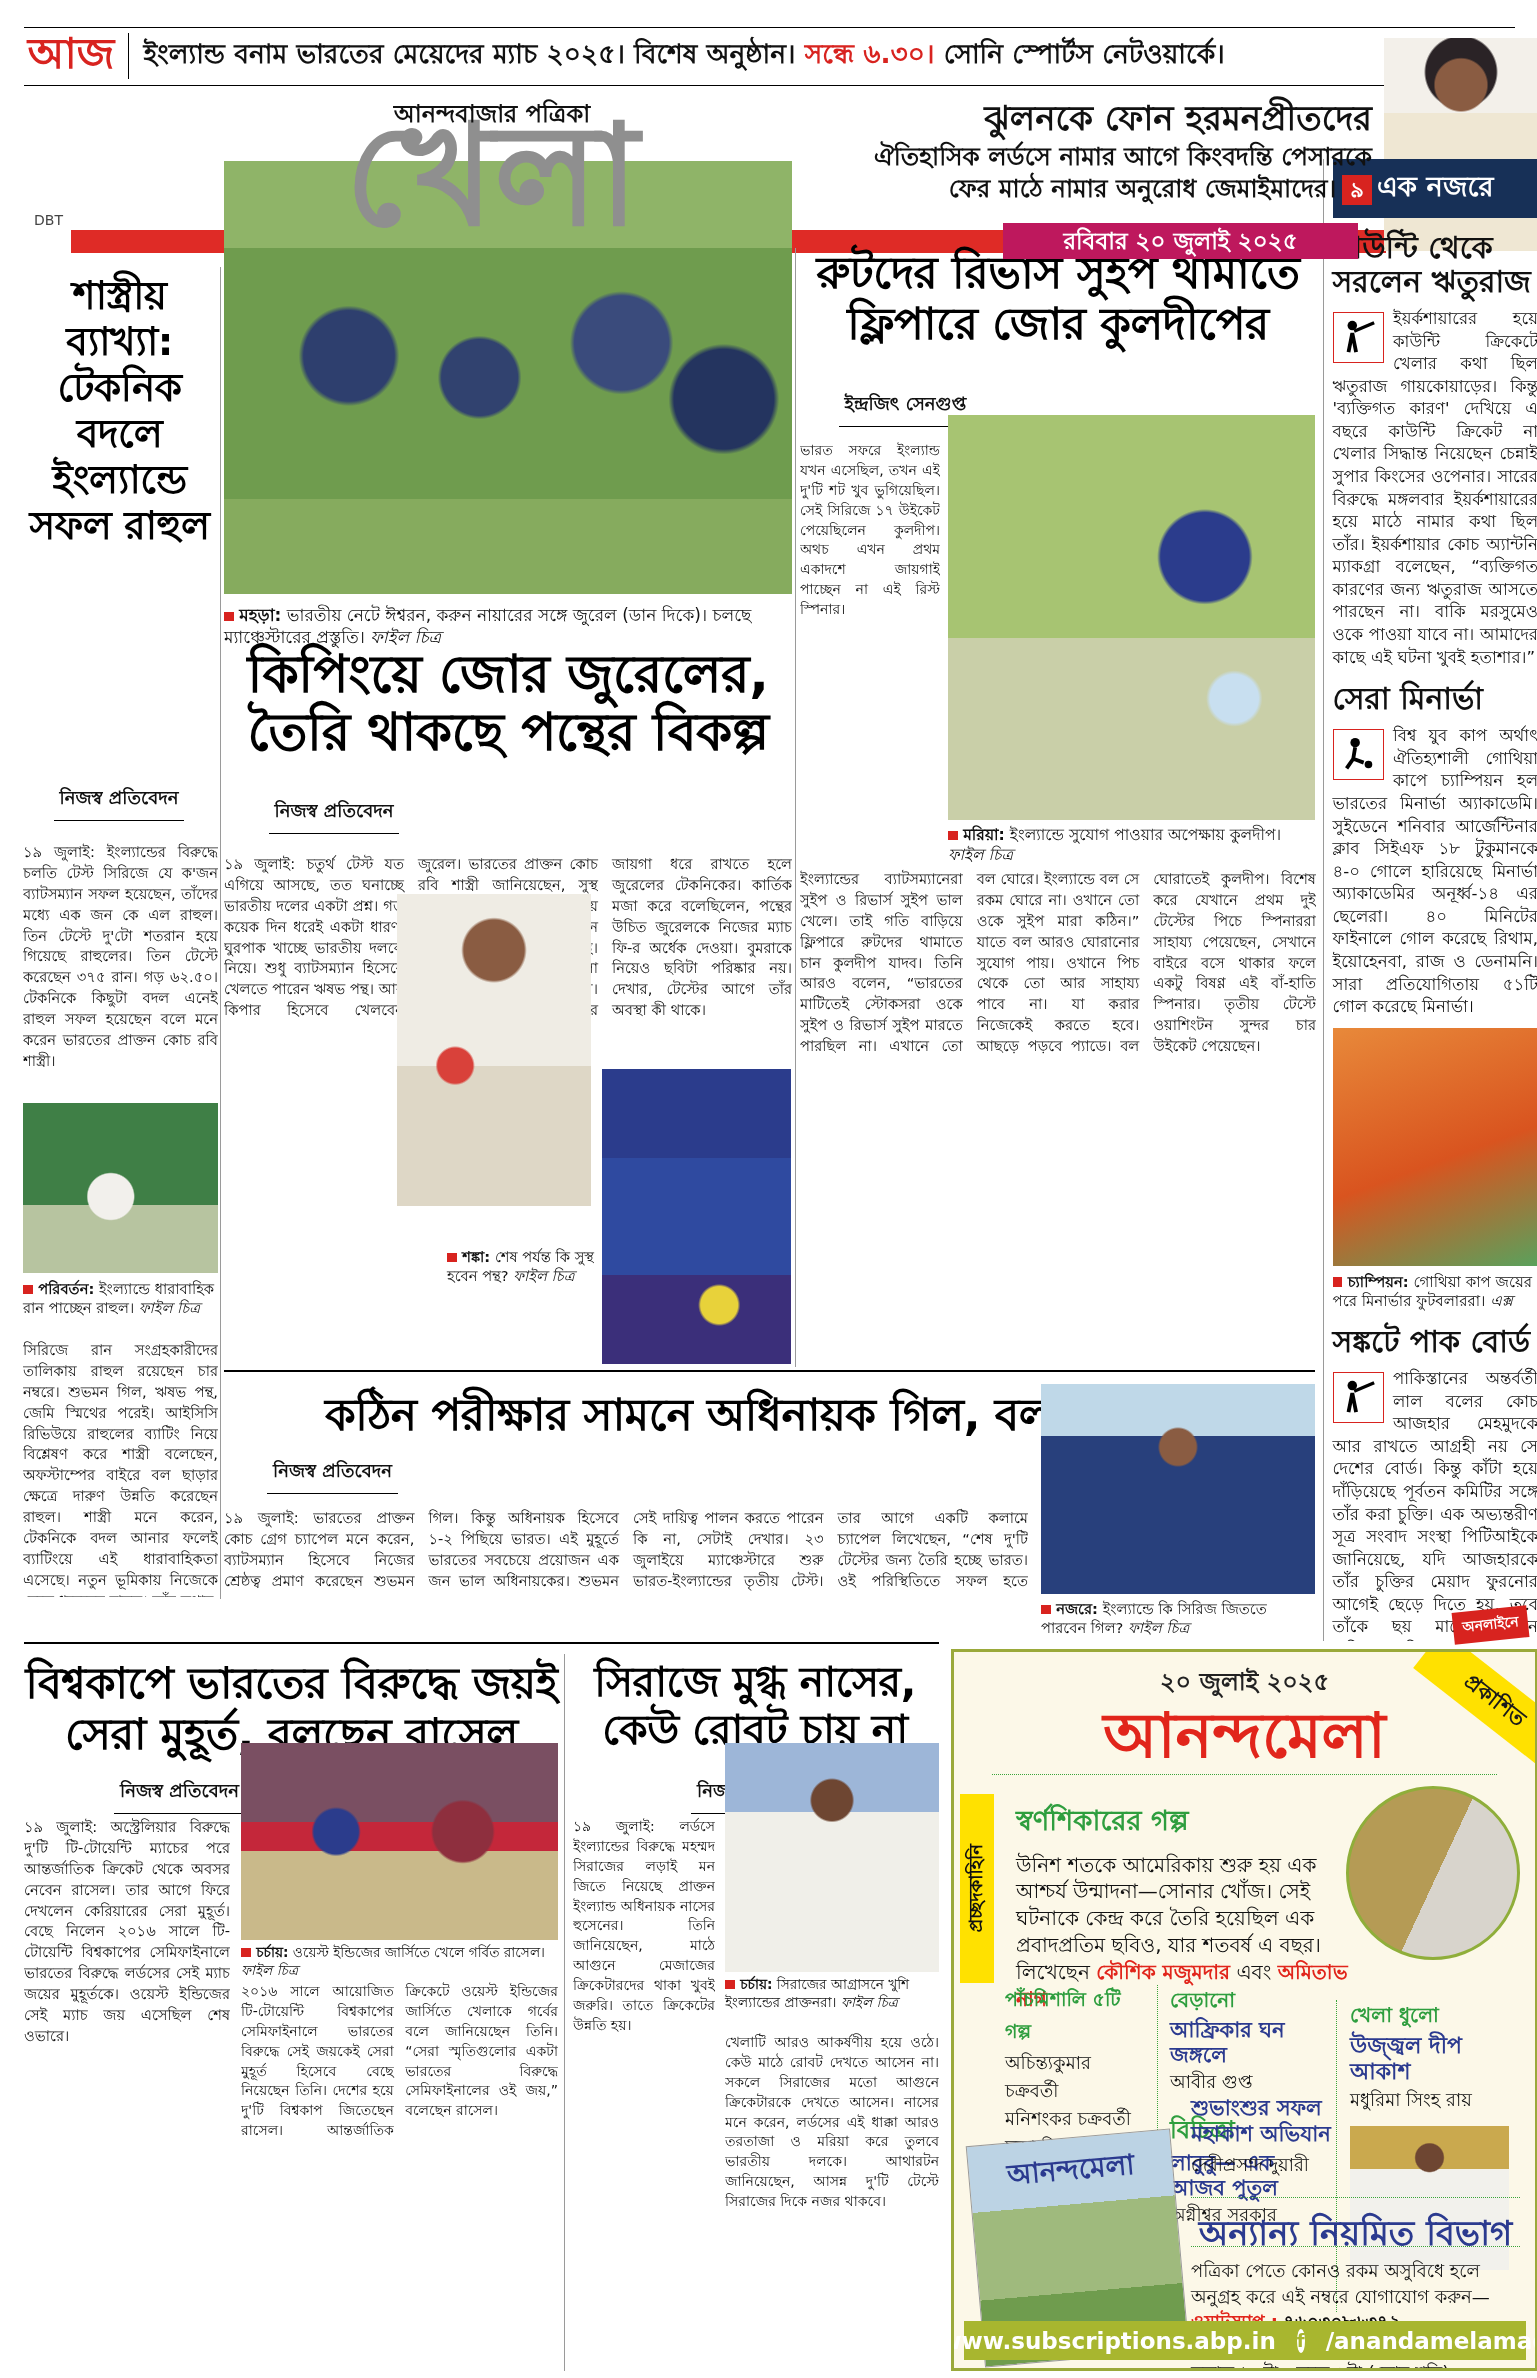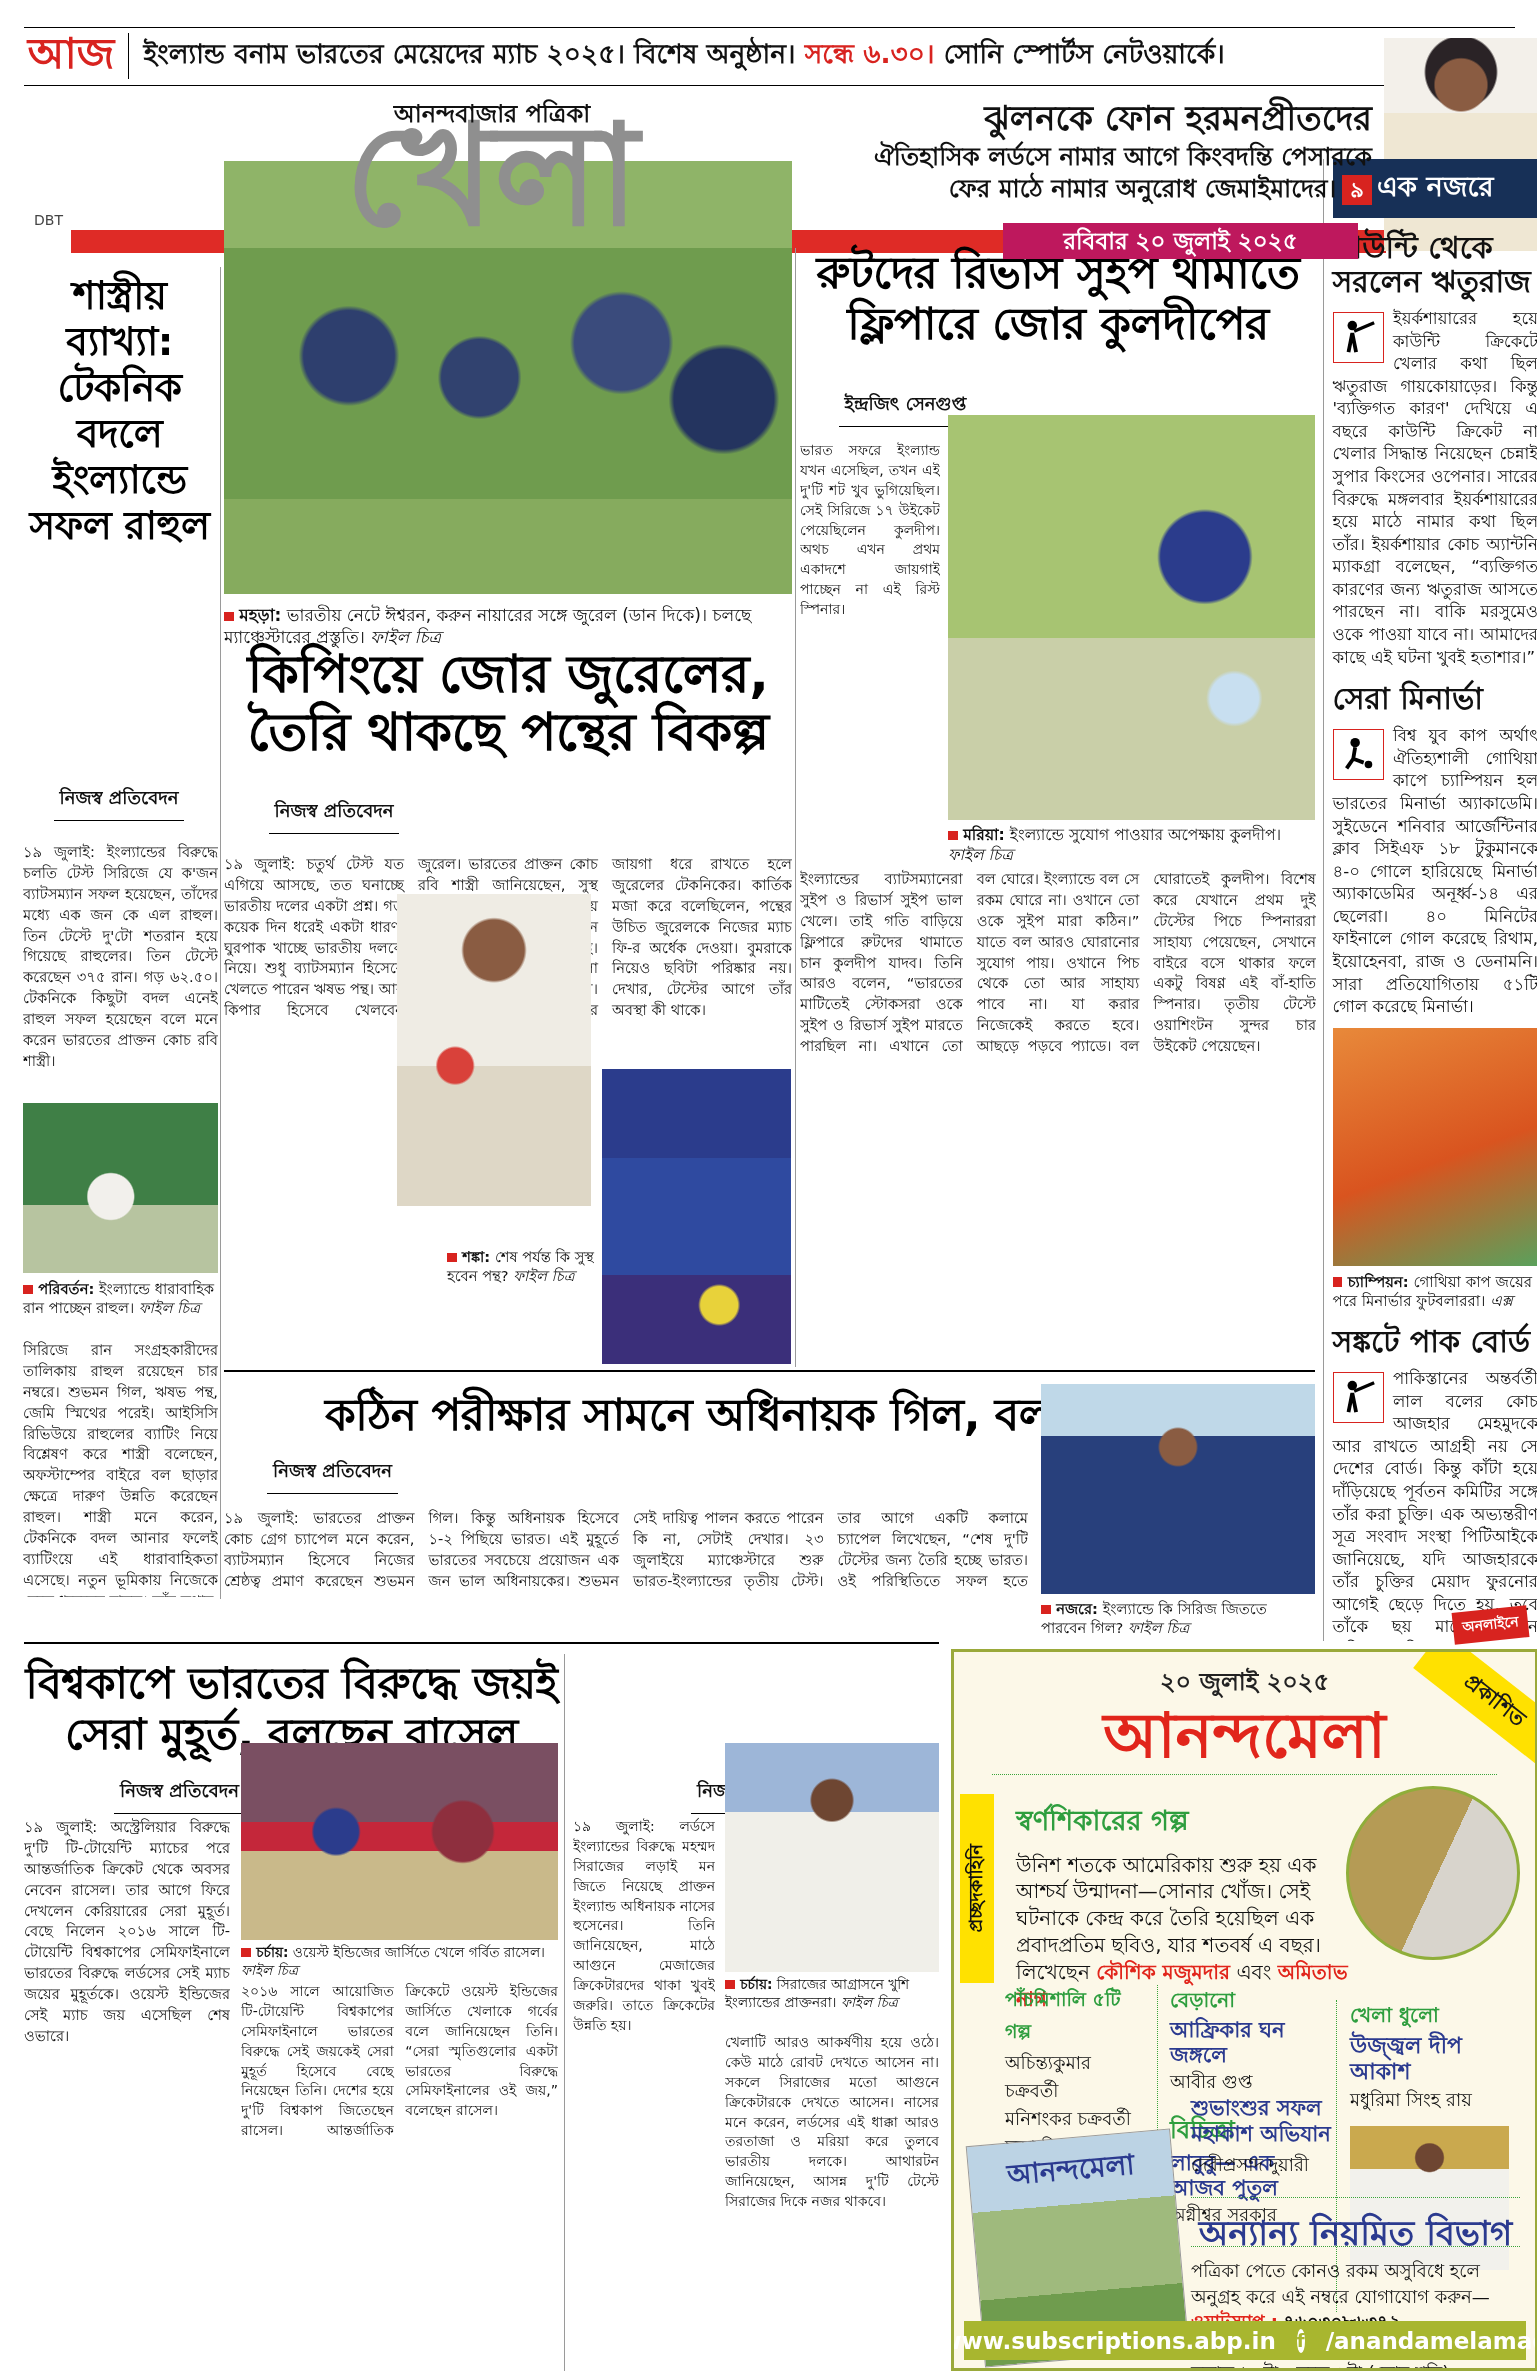--- a/index.html
+++ b/index.html
@@ -187,20 +187,21 @@
   <div class="abs cap" style="left:241px;top:1944px;width:317px;font-size:13.7px;">
     <span class="bullet"></span><span class="lead">চর্চায়:</span>
     <span>ওয়েস্ট ইন্ডিজের জার্সিতে খেলে গর্বিত রাসেল।</span>
     <span class="credit">ফাইল চিত্র</span>
   </div>
   <div class="abs body cols2" style="left:241px;top:1982px;width:317px;height:382px;font-size:14px;">
     <span>২০১৬ সালে আয়োজিত টি-টোয়েন্টি বিশ্বকাপের সেমিফাইনালে ভারতের বিরুদ্ধে সেই জয়কেই সেরা মুহূর্ত হিসেবে বেছে নিয়েছেন তিনি। দেশের হয়ে দু'টি বিশ্বকাপ জিতেছেন রাসেল।</span>
     <span>আন্তর্জাতিক ক্রিকেটে ওয়েস্ট ইন্ডিজের জার্সিতে খেলাকে গর্বের বলে জানিয়েছেন তিনি। “সেরা স্মৃতিগুলোর একটা ভারতের বিরুদ্ধে সেমিফাইনালের ওই জয়,” বলেছেন রাসেল।</span>
   </div>
 
+  <div class="abs headline c" style="left:573px;top:1658px;width:364px;font-size:41px;line-height:1.18;">সিরাজে মুগ্ধ নাসের, কেউ রোবট চায় না</div>
   <div class="abs byline" style="left:662px;top:1777px;width:189px;"><span>নিজস্ব প্রতিবেদন</span></div>
   <div class="abs body" style="left:573px;top:1817px;width:142px;height:547px;font-size:14px;">১৯ জুলাই: লর্ডসে ইংল্যান্ডের বিরুদ্ধে মহম্মদ সিরাজের লড়াই মন জিতে নিয়েছে প্রাক্তন ইংল্যান্ড অধিনায়ক নাসের হুসেনের। তিনি জানিয়েছেন, মাঠে আগুনে মেজাজের ক্রিকেটারদের থাকা খুবই জরুরি। তাতে ক্রিকেটের উন্নতি হয়।</div>
   <div class="abs" style="left:725px;top:1743px;width:214px;height:229px;background:
     radial-gradient(circle at 50% 25%,#6e4632 0 10%,transparent 11%),
     linear-gradient(180deg,#9db6d8 0 30%,#f0efe9 30% 100%);"></div>
   <div class="abs cap" style="left:725px;top:1976px;width:214px;font-size:13.7px;">
     <span class="bullet"></span><span class="lead">চর্চায়:</span>
     <span>সিরাজের আগ্রাসনে খুশি ইংল্যান্ডের প্রাক্তনরা।</span>
     <span class="credit">ফাইল চিত্র</span>
   </div>

